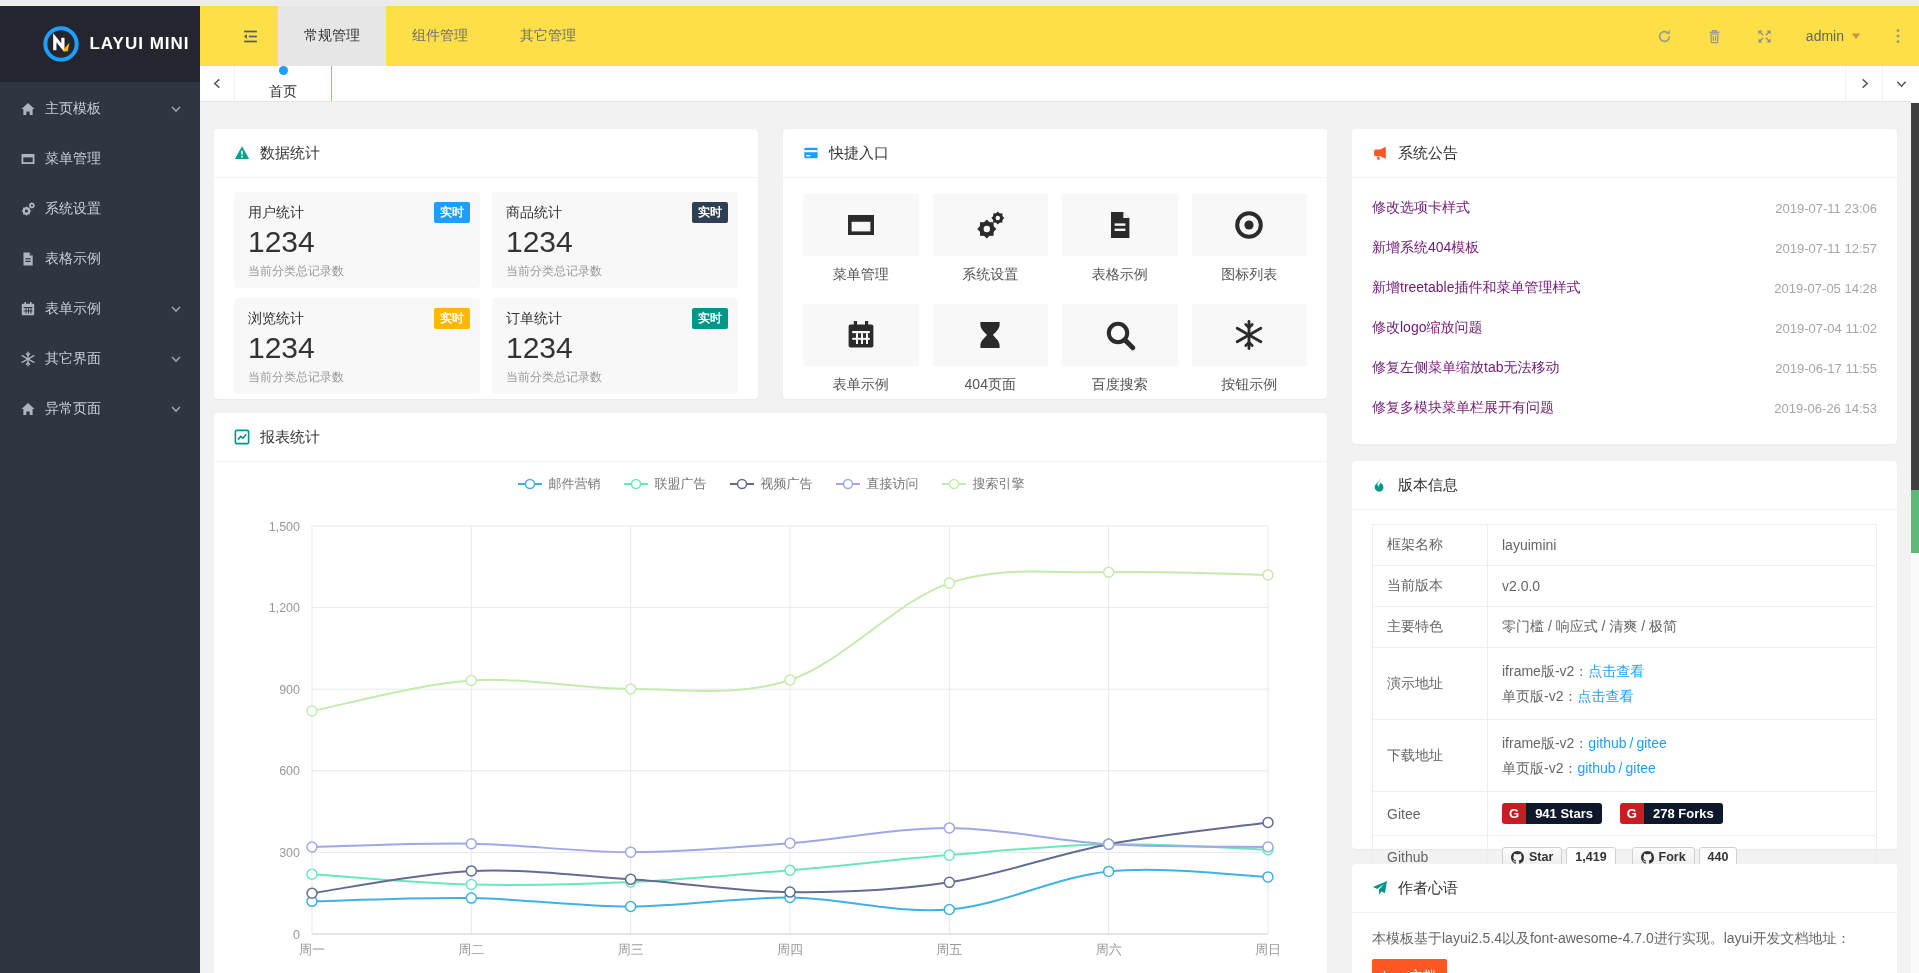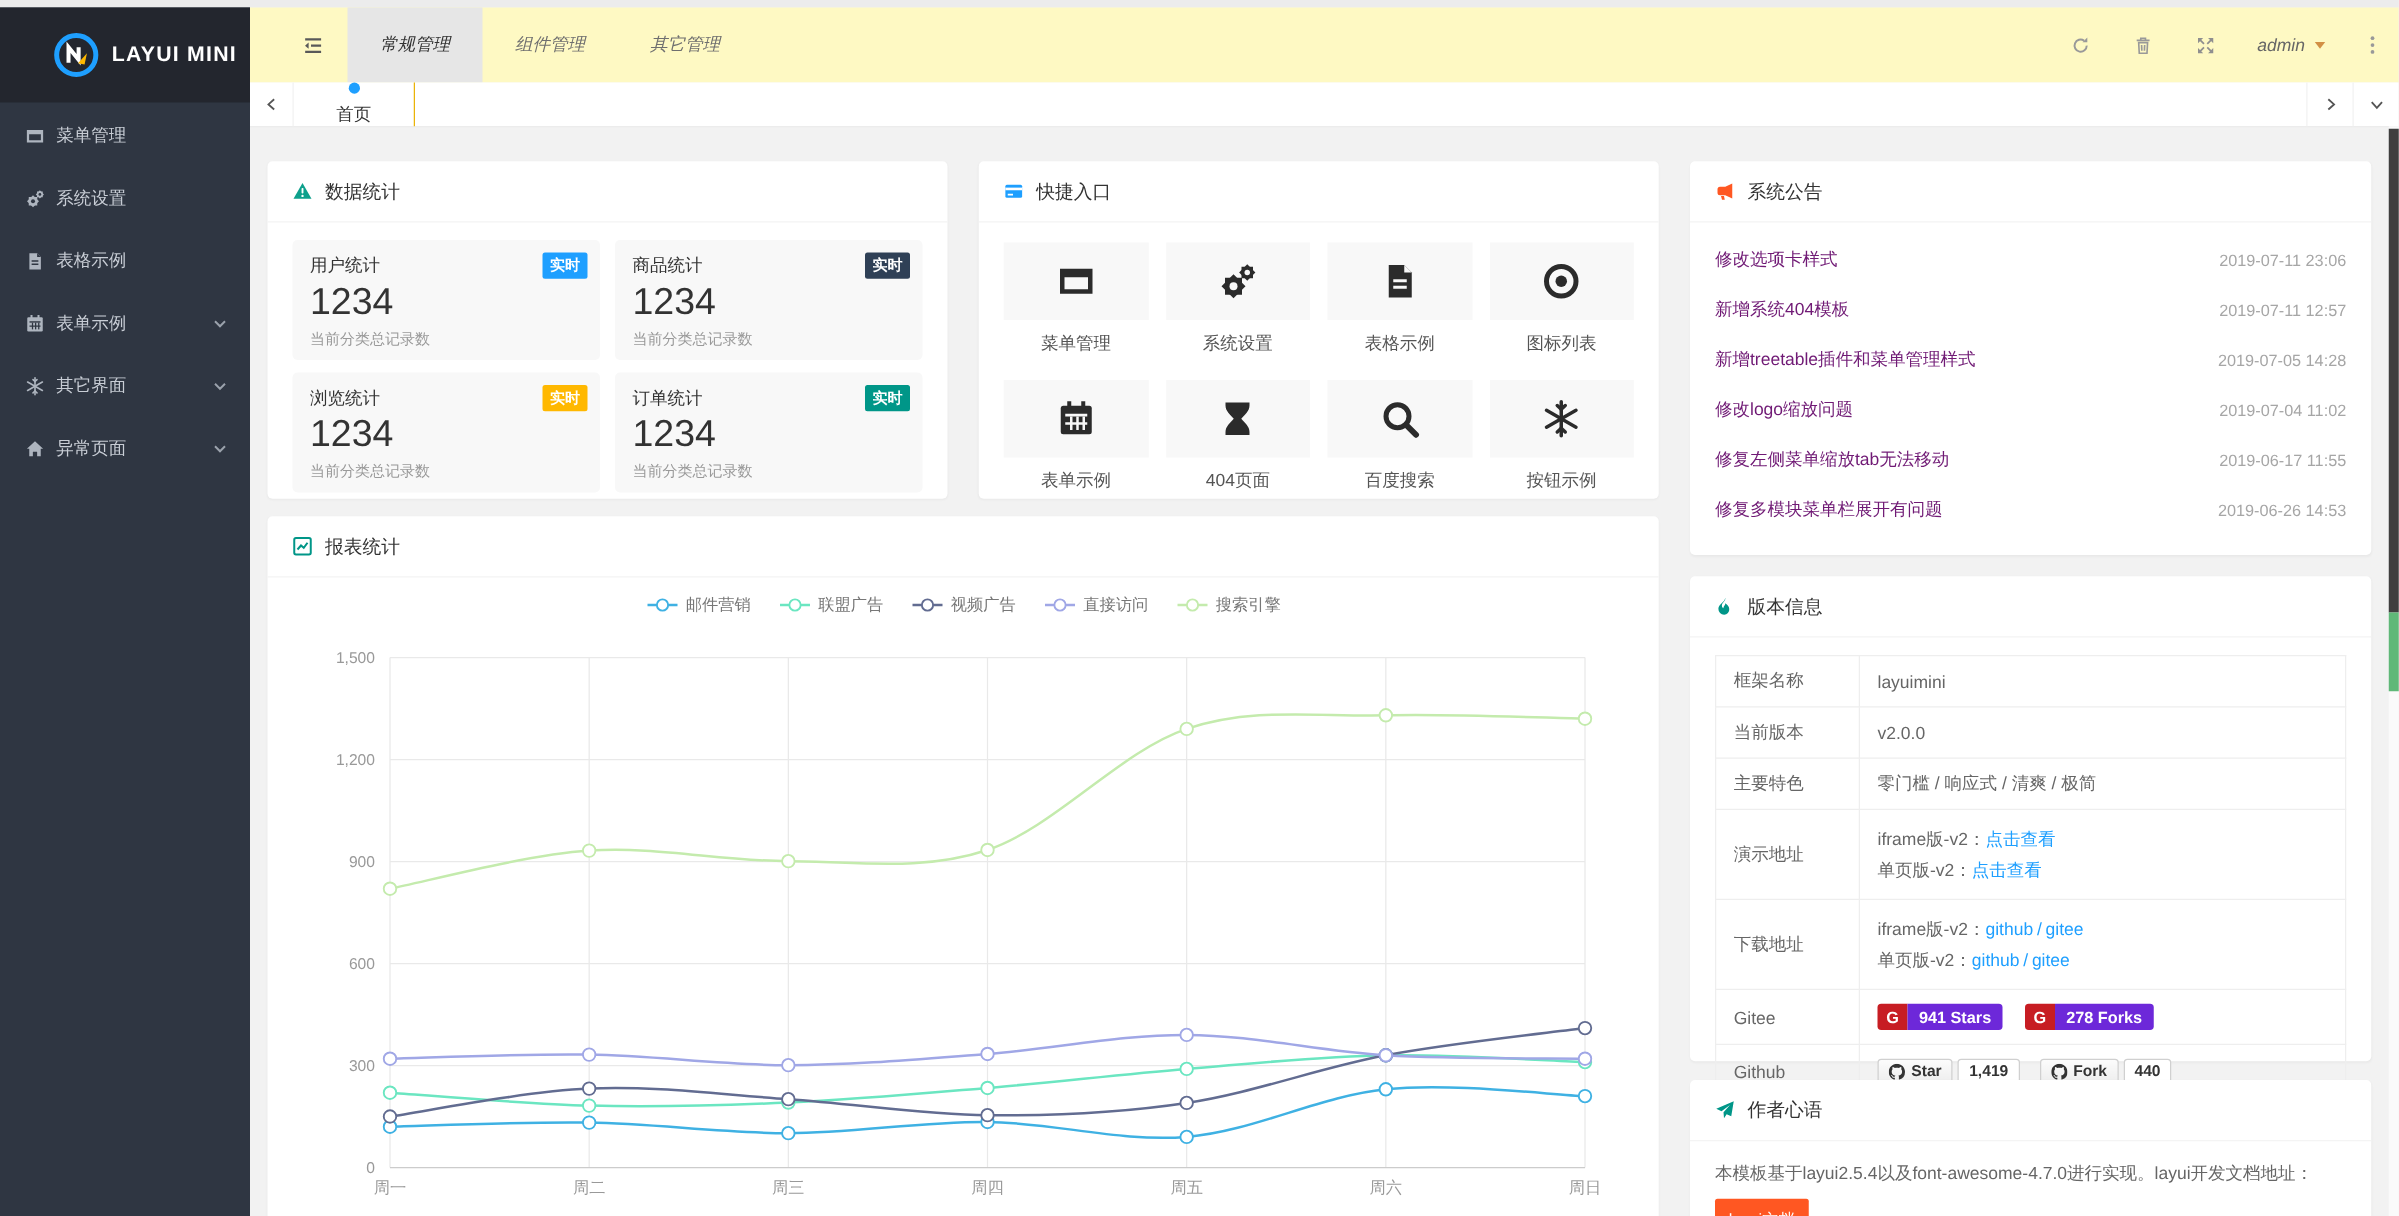--- a/index.html
+++ b/index.html
@@ -12,21 +12,21 @@
   .logo{height:76px;background:#23262E;display:flex;align-items:center;justify-content:center;gap:9px;padding-left:32px;}
   .logo-text{color:#fff;font-size:17px;font-weight:bold;letter-spacing:1px;}
   .menu{padding-top:2px;}
   .menu-item{height:50px;display:flex;align-items:center;padding:0 18px 0 20px;color:#c8cdd5;font-size:14px;cursor:pointer;}
   .menu-item .mi-icon{width:16px;height:16px;margin-right:9px;color:#aeb5bf;flex:none;}
   .menu-item .mi-label{flex:1;}
   .menu-item .chev{width:12px;height:12px;color:#9aa1ab;flex:none;}
   .ic{display:block;width:100%;height:100%;}
   
   .main{flex:1;min-width:0;display:flex;flex-direction:column;}
-  .header{height:60px;background:#fef9c3;display:flex;align-items:flex-start;flex:none;font-style:italic;}
+  .header{height:60px;background:#fde047;display:flex;align-items:flex-start;flex:none;}
   .burger{width:56px;height:60px;display:flex;align-items:center;justify-content:center;margin-left:22px;cursor:pointer;}
   .burger svg{width:17px;height:17px;}
   .htab{height:60px;display:flex;align-items:center;padding:0 26px;font-size:14px;color:#6f6f6f;cursor:pointer;}
   .htab.active{background:#e6e6e6;color:#333;}
   .hright{margin-left:auto;display:flex;align-items:center;height:60px;}
   .hicon{width:50px;height:60px;display:flex;align-items:center;justify-content:center;cursor:pointer;}
   .hicon svg{width:15px;height:15px;}
   .admin{display:flex;align-items:center;gap:7px;padding:0 16px;height:60px;font-size:14px;color:#666;cursor:pointer;}
   .admin svg{width:10px;height:8px;}
   .kebab{width:42px;height:60px;display:flex;align-items:center;justify-content:center;cursor:pointer;}
@@ -69,21 +69,21 @@
   
   .vwrap{padding:14px 20px;}
   .vtable{width:100%;border-collapse:collapse;}
   .vtable td{border:1px solid #eee;padding:11px 14px;font-size:14px;color:#666;}
   .vtable td.vlabel{width:86px;color:#666;}
   .vline{line-height:1.75;}
   a.blue{color:#1E9FFF;text-decoration:none;cursor:pointer;}
   .sep{color:#1E9FFF;margin:0 3px;}
   .gbadge{display:inline-flex;margin-right:14px;cursor:pointer;vertical-align:middle;}
   .gb-left{background:#C71D23;color:#fff;font-weight:bold;font-size:13px;padding:3px 7px;border-radius:3px 0 0 3px;}
-  .gb-right{background:#6d28d9;color:#fff;font-weight:bold;font-size:13px;padding:3px 9px;border-radius:0 3px 3px 0;}
+  .gb-right{background:#0f172a;color:#fff;font-weight:bold;font-size:13px;padding:3px 9px;border-radius:0 3px 3px 0;}
   .ghgroup{display:inline-flex;align-items:center;margin-right:12px;vertical-align:middle;cursor:pointer;}
   .ghbtn,.ghcount{display:inline-flex;align-items:center;gap:5px;border:1px solid #d0d0d0;border-radius:3px;
       padding:2px 8px;font-size:12.5px;font-weight:bold;color:#333;background:linear-gradient(#fcfcfc,#ededed);}
   .ghcount{background:#fff;margin-left:4px;}
   .ghbtn svg{width:13px;height:13px;}
   
   .author-body{padding:12px 20px;font-size:14px;color:#666;line-height:1.9;}
   .doc-btn{display:inline-block;background:#FF5722;color:#fff;font-size:13px;padding:5px 11px;border-radius:2px;margin:7px 0 6px;cursor:pointer;}
   
   .scrollbar{position:absolute;right:0;top:101px;bottom:0;width:8px;background:#fafafa;}
@@ -101,20 +101,33 @@
       <span style="width:38px;height:38px;">
         <svg class="ic" viewBox="0 0 40 40">
             <circle cx="20" cy="20" r="16.5" fill="none" stroke="#1E9FFF" stroke-width="4.2"></circle>
             <path d="M13.5 26.5V13.5l8.5 10.5V13.5" stroke="#fff" stroke-width="3.4" fill="none"></path>
             <path d="M21.5 27l7.5-8.5-2 9.5z" fill="#FFB800"></path>
           </svg>
       </span>
       <span class="logo-text">LAYUI MINI</span>
     </div>
     <nav class="menu">
+      <div class="menu-item">
+        <span class="mi-icon">
+            <svg class="ic" viewBox="0 0 16 16" fill="currentColor">
+              <path d="M8 2 14.5 8h-1.9v6H9.7v-3.6H6.3V14H3.4V8H1.5Z"></path>
+            </svg>
+          </span>
+        <span class="mi-label">主页模板</span>
+        <span class="chev">
+            <svg class="ic" viewBox="0 0 12 12" fill="none" stroke="currentColor" stroke-width="1.6">
+              <polyline points="2,4 6,8 10,4"></polyline>
+            </svg>
+          </span>
+      </div>
       <div class="menu-item">
         <span class="mi-icon">
             <svg class="ic" viewBox="0 0 16 16">
               <path d="M1.5 3h13v10h-13z" fill="currentColor"></path>
               <rect x="3.3" y="6.4" width="9.4" height="4.8" fill="var(--icon-bg)"></rect>
             </svg>
           </span>
         <span class="mi-label">菜单管理</span>
       </div>
       <div class="menu-item">

